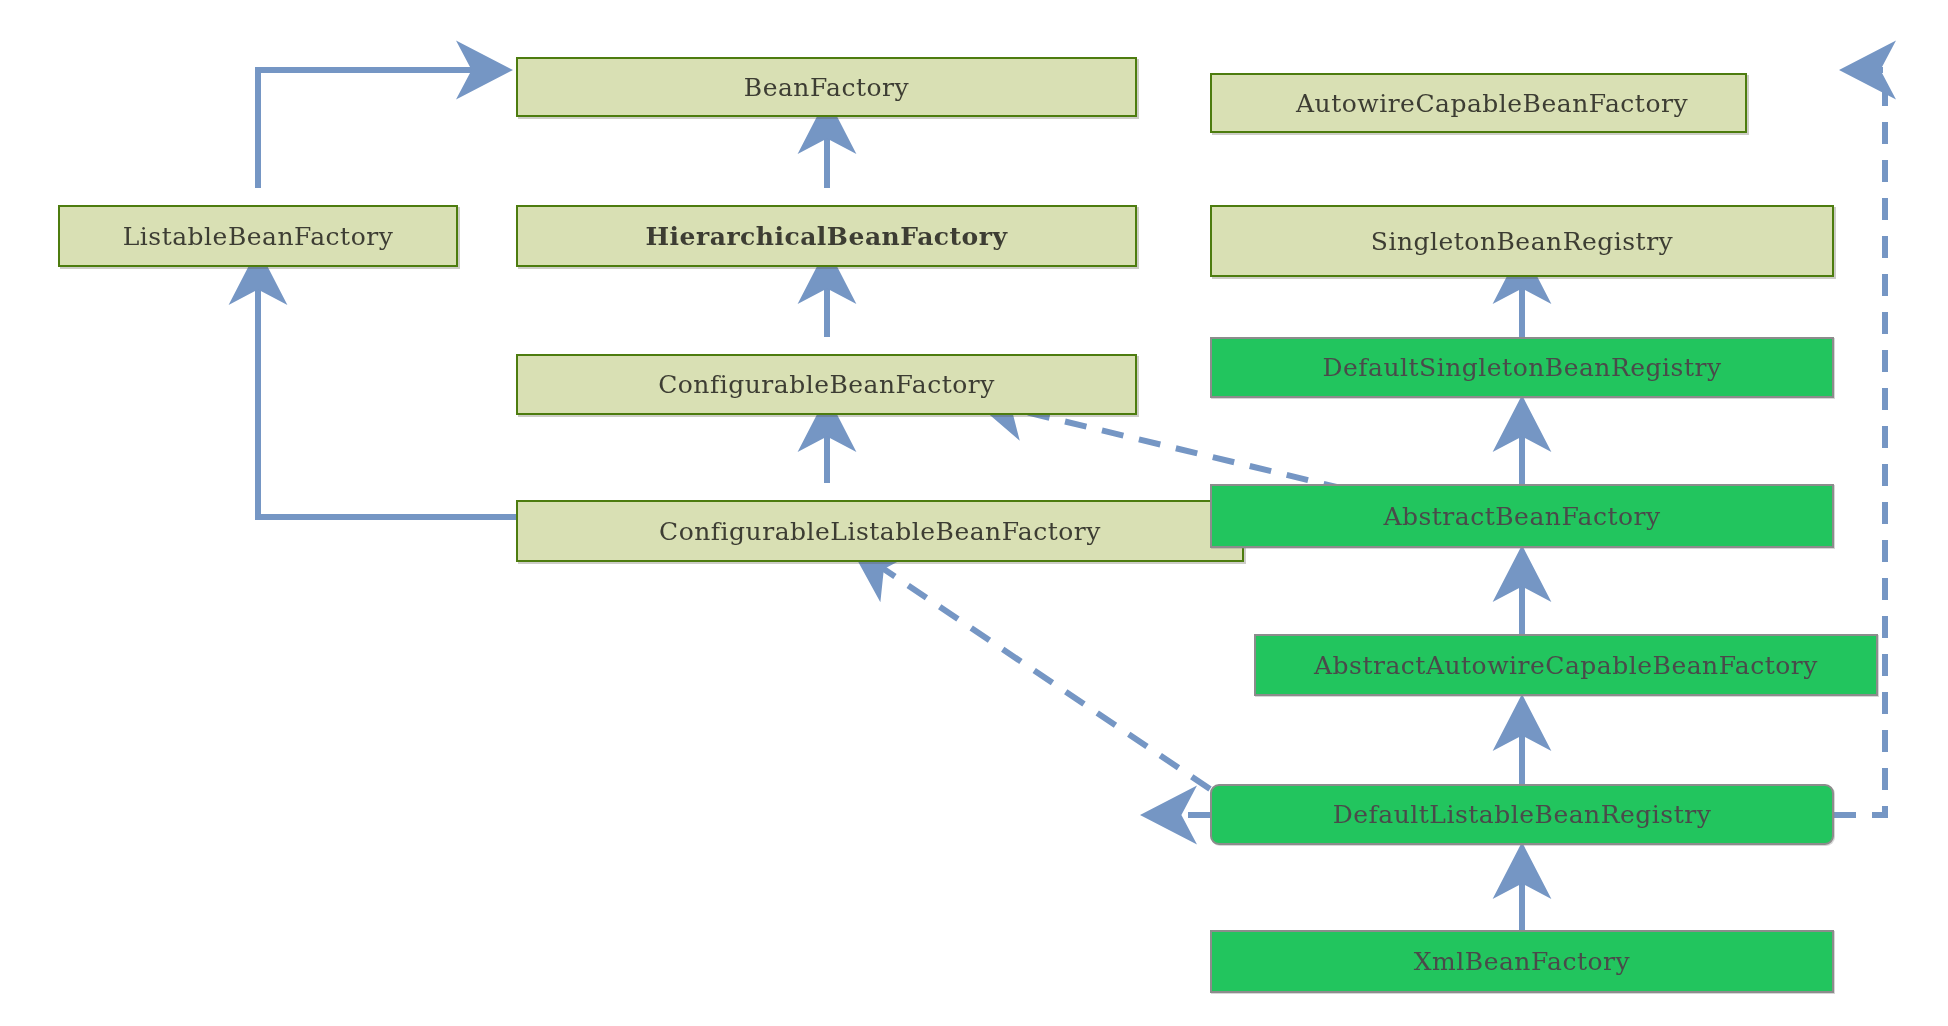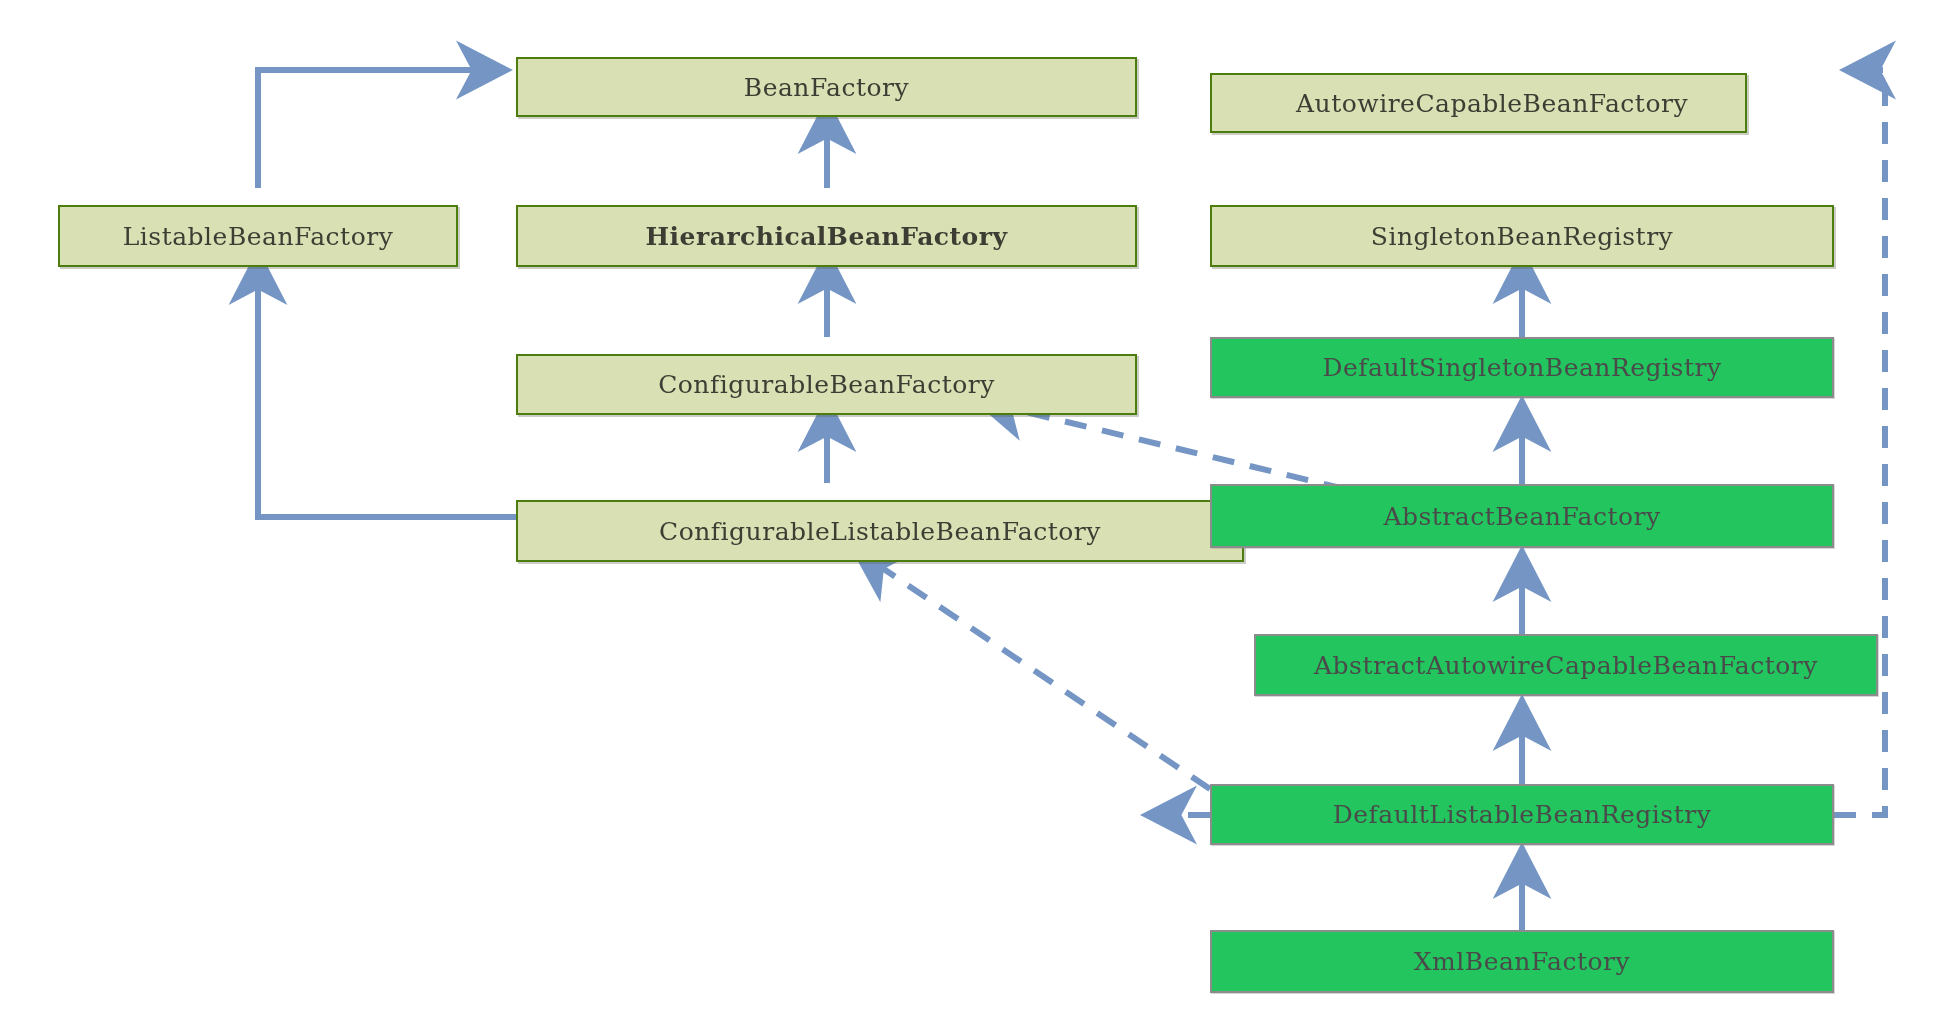--- a/index.html
+++ b/index.html
@@ -71,31 +71,31 @@
     </div>
     <div class="node iface" style="left: 516px; top: 337px; width: 621px; height: 61px;">
       <span>ConfigurableBeanFactory</span>
     </div>
     <div class="node iface" style="left: 516px; top: 483px; width: 728px; height: 62px;">
       <span>ConfigurableListableBeanFactory</span>
     </div>
     <div class="node iface" style="left: 1210px; top: 56px; width: 537px; height: 60px; padding-left: 27px;">
       <span>AutowireCapableBeanFactory</span>
     </div>
-    <div class="node iface" style="left: 1210px; top: 188px; width: 624px; height: 62px;">
+    <div class="node iface" style="left: 1210px; top: 188px; width: 624px; height: 72px;">
       <span>SingletonBeanRegistry</span>
     </div>
     <div class="node impl" style="left: 1210px; top: 337px; width: 624px; height: 61px;">
       <span>DefaultSingletonBeanRegistry</span>
     </div>
     <div class="node impl" style="left: 1210px; top: 484px; width: 624px; height: 64px;">
       <span>AbstractBeanFactory</span>
     </div>
     <div class="node impl" style="left: 1210px; top: 634px; width: 624px; height: 62px; margin-left: 44px;">
       <span>AbstractAutowireCapableBeanFactory</span>
     </div>
-    <div class="node impl" style="left: 1210px; top: 784px; width: 624px; height: 61px;">
+    <div class="node impl" style="left: 1210px; top: 784px; width: 624px; height: 61px; border-radius: 9px;">
       <span>DefaultListableBeanRegistry</span>
     </div>
     <div class="node impl" style="left: 1210px; top: 930px; width: 624px; height: 63px;">
       <span>XmlBeanFactory</span>
     </div>
   </div>
 
 </body></html>

